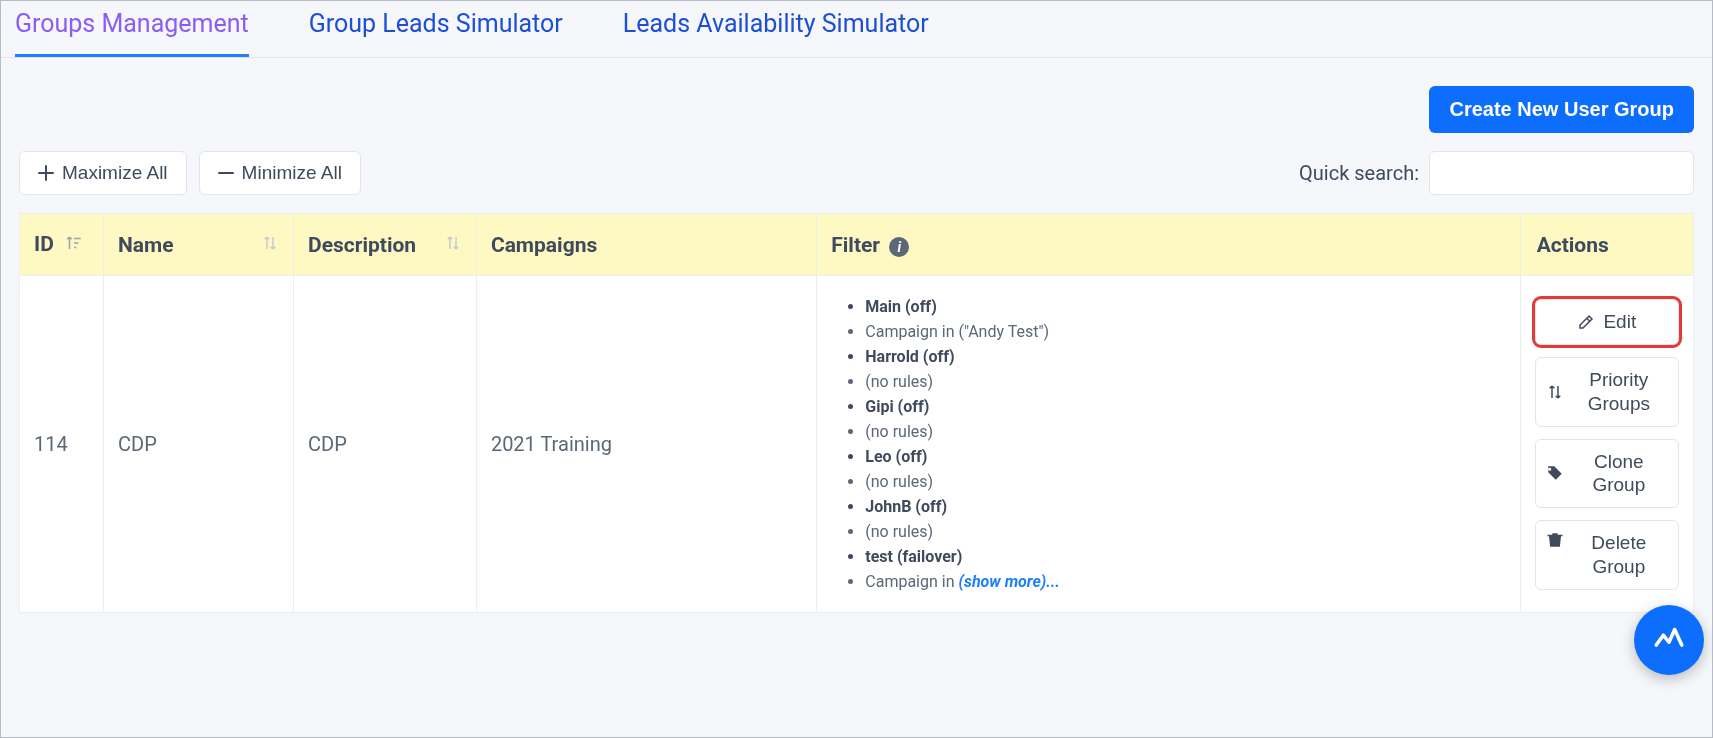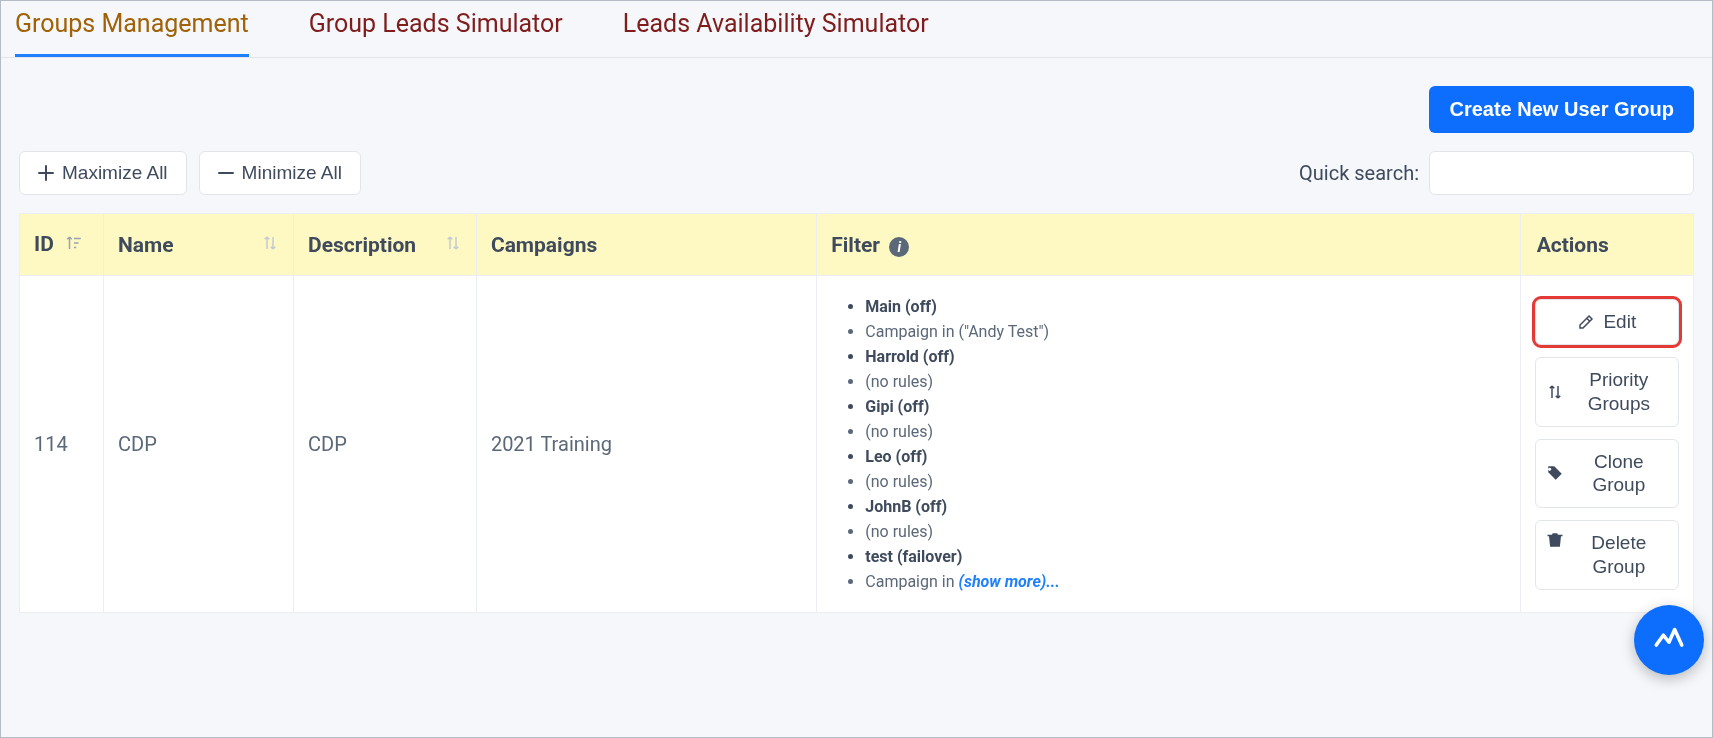--- a/index.html
+++ b/index.html
@@ -1,22 +1,22 @@
 <!DOCTYPE html>
 <html><head>
 <meta charset="utf-8">
 <style>
   * { box-sizing: border-box; margin: 0; padding: 0; }
   html, body { width: 1713px; height: 738px; font-family: -apple-system, BlinkMacSystemFont, "Segoe UI", Roboto, "Helvetica Neue", Arial, sans-serif; background:#f5f7fa; color:#3f4b5c;}
   .frame { width:1713px; height:738px; border:1px solid #b6bcc5; background:#f5f7fa; position:relative; overflow:hidden;}
   
   
   .tabs { display:flex; gap:60px; padding:8px 14px 0 14px; border-bottom:1px solid #e2e6ea; }
-  .tab { font-size:25px; color:#7f1d1d; padding:0 0 16px 0; cursor:pointer; }
-  .tab.active { color:#a16207; border-bottom:3px solid #1f80ff; }
+  .tab { font-size:25px; color:#1d4ed8; padding:0 0 16px 0; cursor:pointer; }
+  .tab.active { color:#8b5cf6; border-bottom:3px solid #1f80ff; }
   
   
   .top-actions { display:flex; justify-content:flex-end; gap:10px; padding:28px 18px 18px 18px; }
   .btn { border:none; border-radius:6px; padding:12px 20px; font-size:20px; font-weight:600; cursor:pointer; color:#fff; }
   .btn-primary { background:#0d6efd; }
   .btn-success { background:#1ea97c; }
   
   
   .toolbar { display:flex; justify-content:space-between; align-items:center; padding:0 18px 18px 18px; }
   .toolbar-left { display:flex; gap:12px; }

